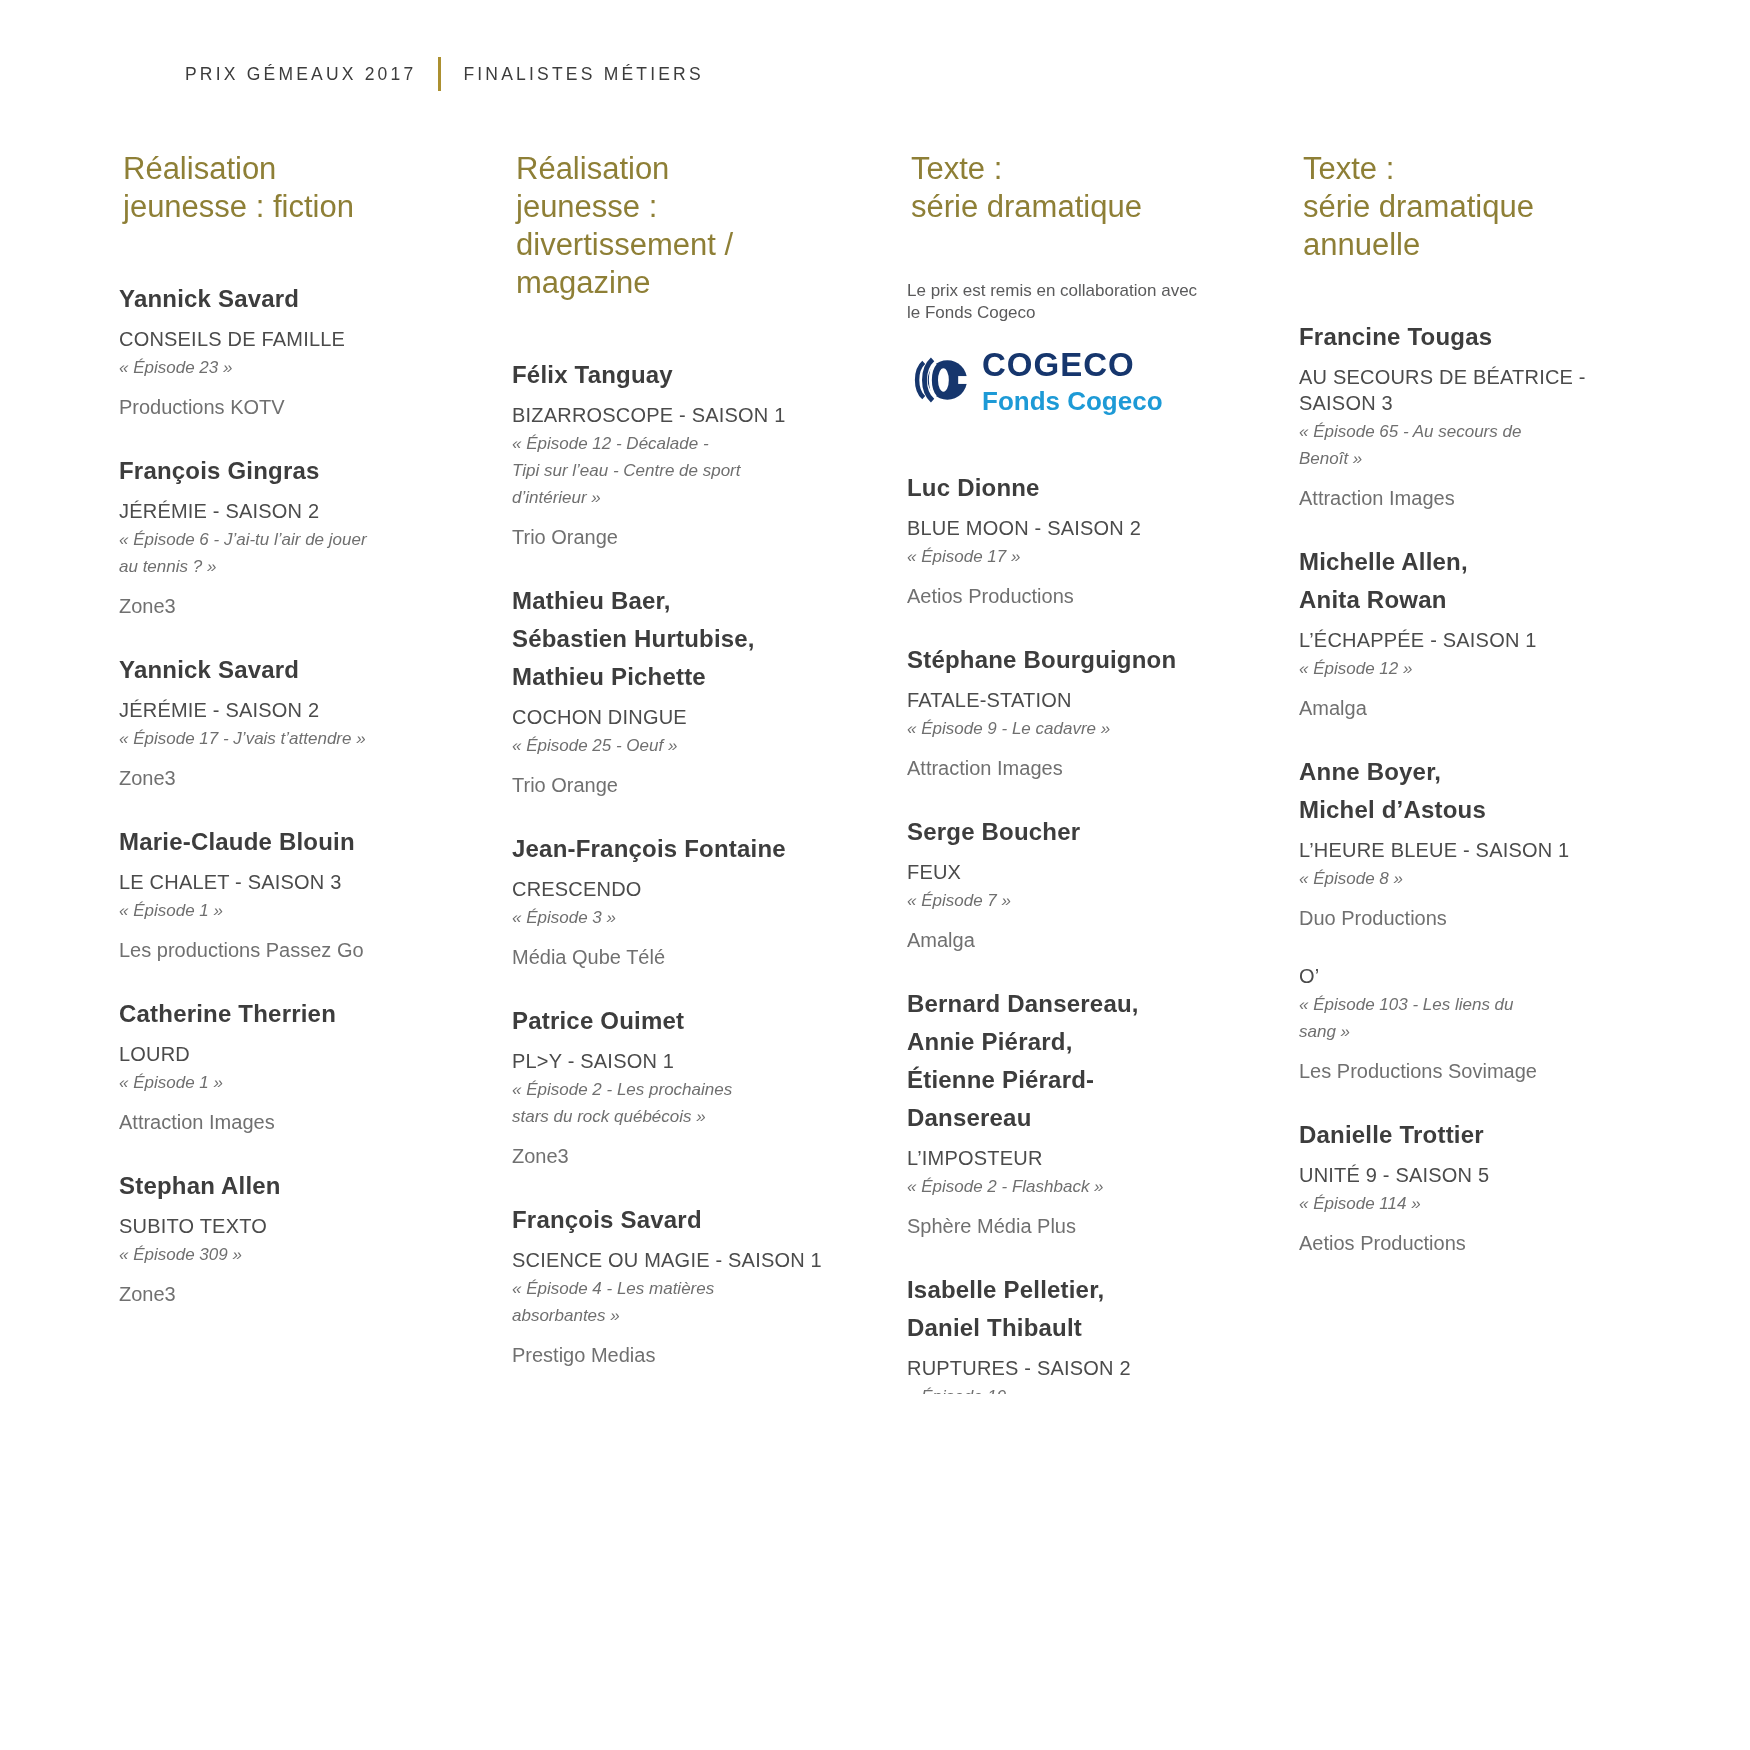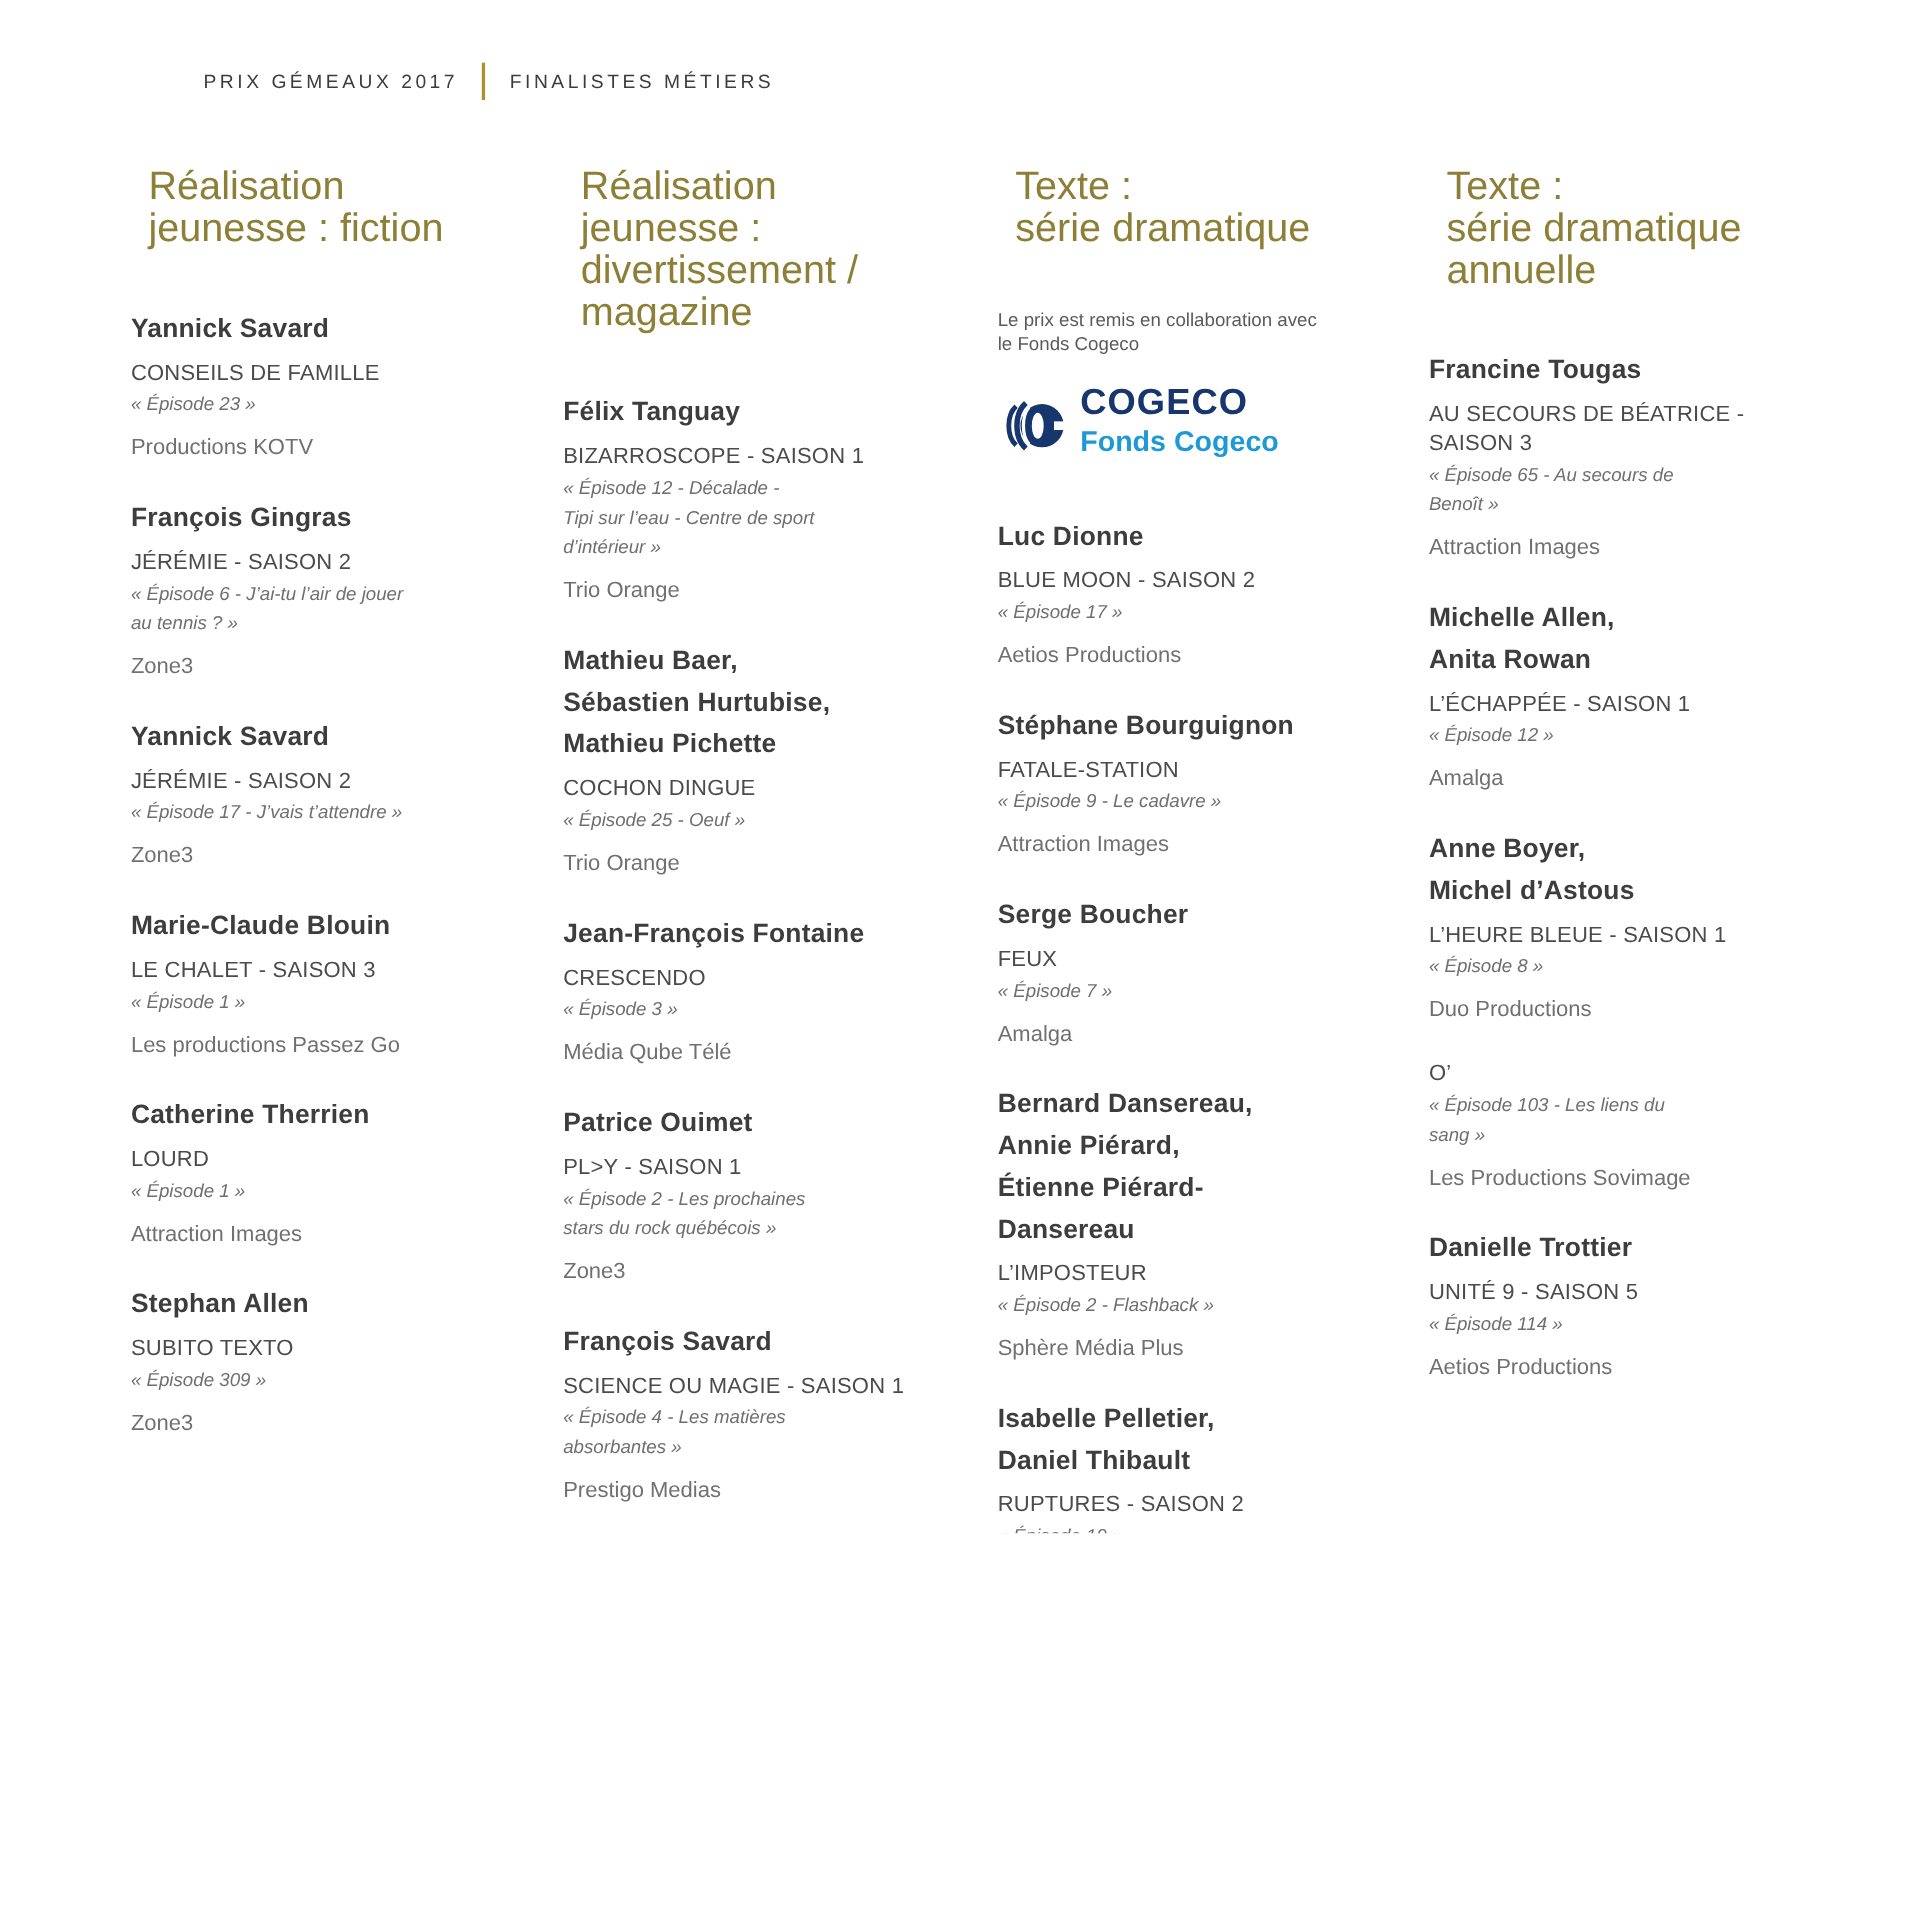--- a/index.html
+++ b/index.html
@@ -11,26 +11,26 @@
        color:#3c3c3c;font-size:17.5px;letter-spacing:3.2px;font-weight:normal;}
   .hdr-divider{width:3px;height:34px;background:#ac9030;flex:0 0 auto;}
 
   
   .col{position:absolute;top:150px;width:350px;}
   .col-1{left:119px}
   .col-2{left:512px}
   .col-3{left:907px}
   .col-4{left:1299px}
 
-  .heading{font-size:36px;line-height:38px;font-weight:normal;color:#8e7f36;
-           margin:0 0 54px 16px;white-space:pre-line;}
+  .heading{font-size:31px;line-height:38px;font-weight:normal;color:#8e7f36;
+           margin:0 0 54px 4px;white-space:pre-line;}
 
   .note{font-size:17px;line-height:22px;color:#5a5a5b;margin:0;white-space:pre-line;}
 
-  .cogeco{display:flex;align-items:flex-end;margin-top:24px;}
+  .cogeco{display:flex;align-items:center;margin-top:24px;}
   .cogeco-icon{flex:0 0 auto;}
   .cogeco-text{margin-left:13px;}
   .cogeco-brand{font-weight:bold;font-size:33px;line-height:34px;color:#16366d;letter-spacing:1px;}
   .cogeco-sub{font-weight:bold;font-size:26px;line-height:28px;color:#1d9ad6;margin-top:5px;}
   .col-3 .entries{margin-top:54px;}
 
   .entry{margin-bottom:32px;}
   .names{font-weight:bold;font-size:24px;line-height:38px;color:#3d3d3d;white-space:pre-line;letter-spacing:.2px;}
   .title{font-size:20px;line-height:26px;color:#4b4b4b;margin-top:8px;white-space:pre-line;letter-spacing:.2px;}
   .episode{font-style:italic;font-size:17px;line-height:27px;color:#6f6f6f;margin-top:2px;white-space:pre-line;}

